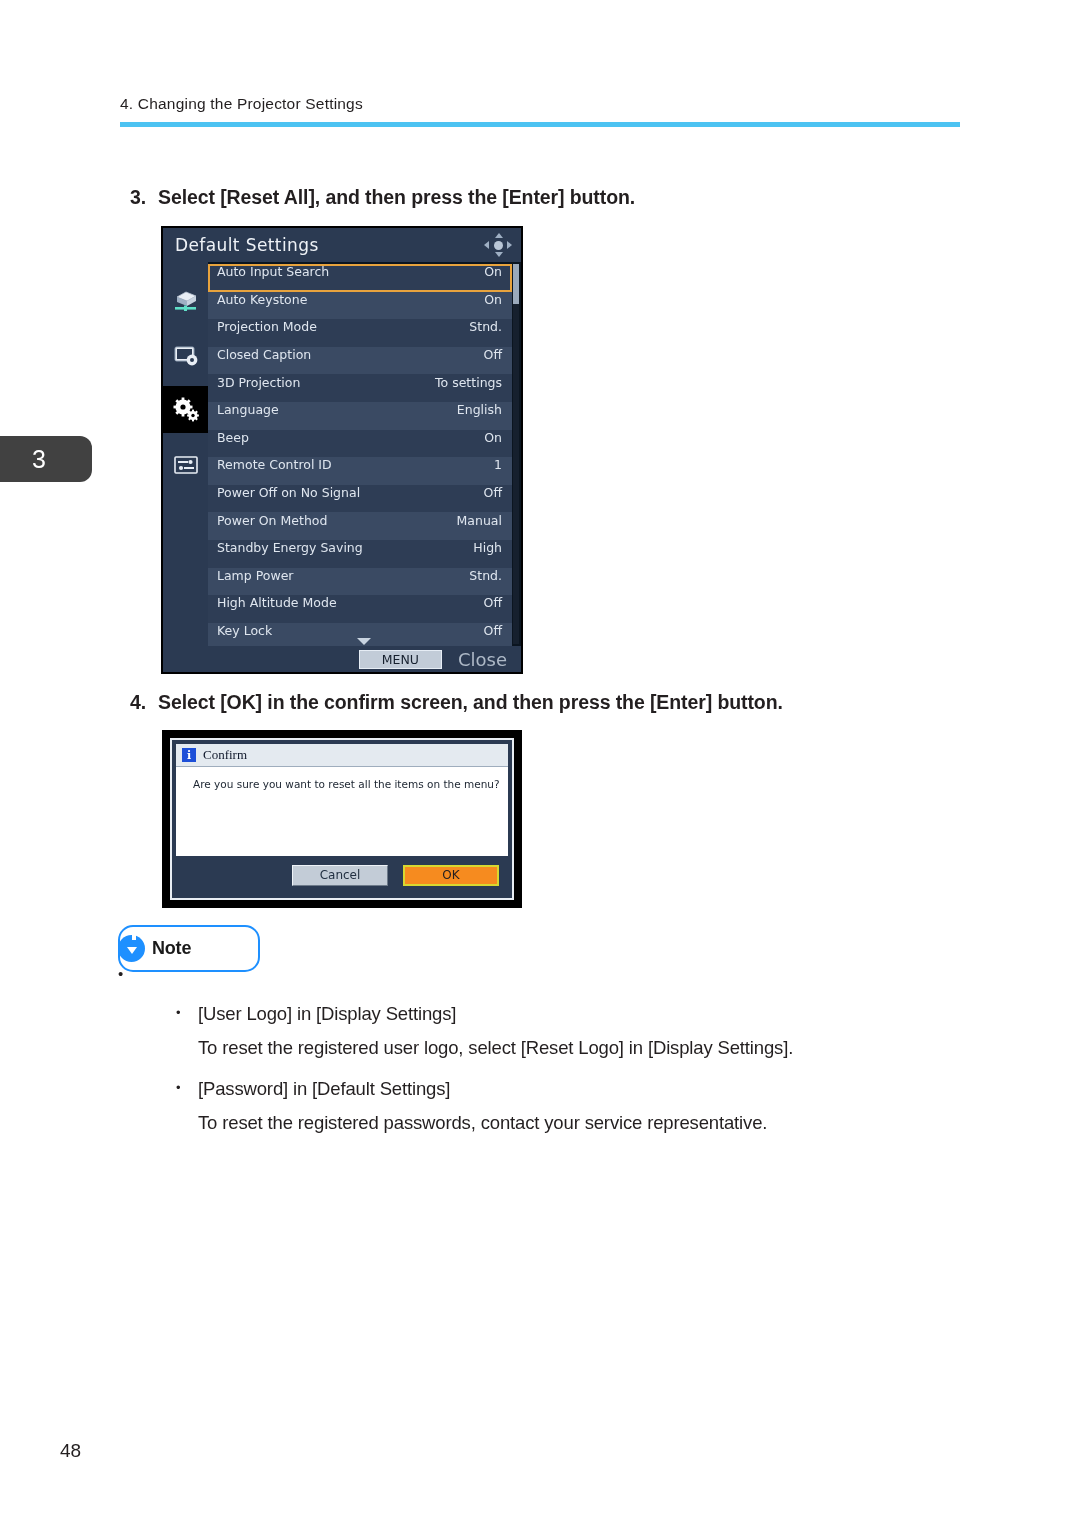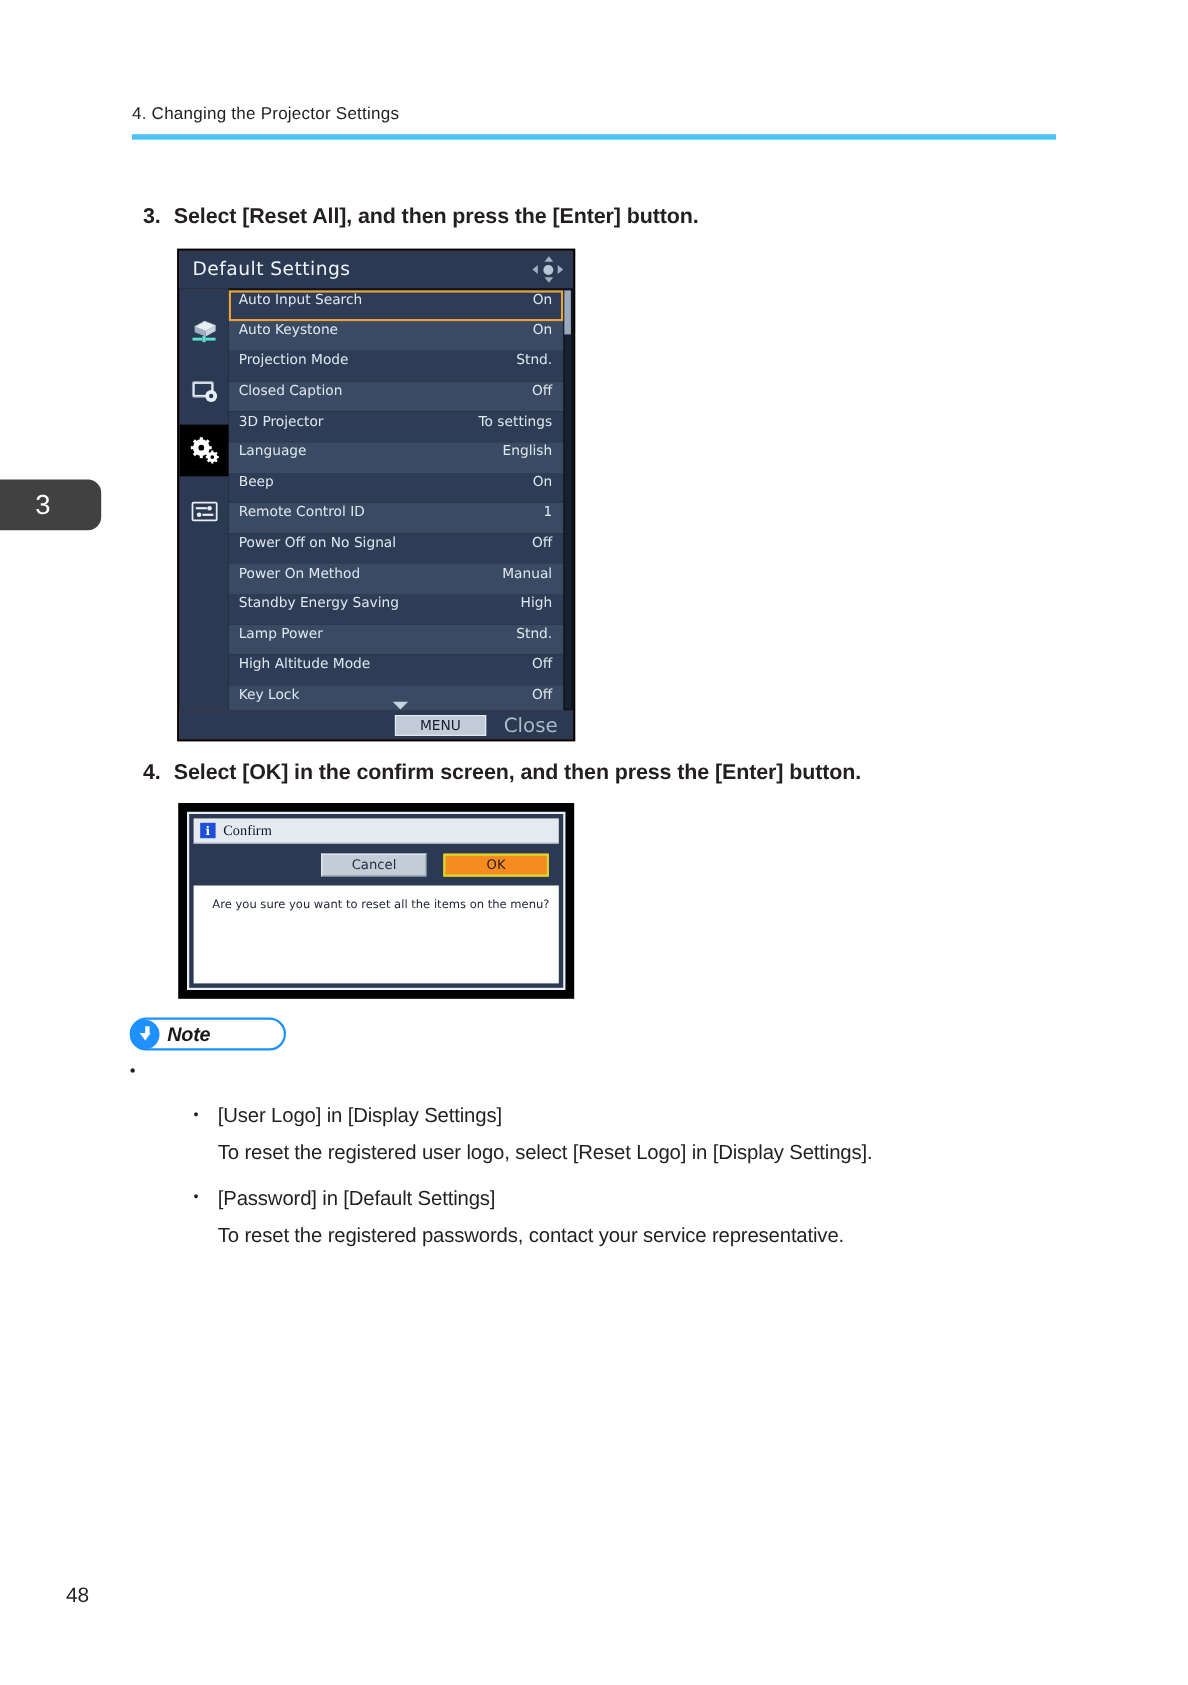--- a/index.html
+++ b/index.html
@@ -76,21 +76,21 @@
     top: 226px;
     width: 362px;
     height: 448px;
     background: #000000;
     padding: 2px;
     box-sizing: border-box;
   }
   #osd-menu {
     width: 100%;
     height: 100%;
-    background: #ef4444;
+    background: #404040;
     position: relative;
     box-sizing: border-box;
     display: flex;
     flex-direction: column;
   }
   #osd-titlebar {
     height: 34px;
     flex: 0 0 34px;
     display: flex;
     align-items: center;
@@ -326,28 +326,27 @@
     color: #231f20;
     border: 2px solid #d8d830;
   }
 
   
   #note-badge {
     position: absolute;
     left: 118px;
     top: 925px;
     width: 142px;
-    height: 30px;
+    height: 47px;
     border: 2px solid #1E90FF;
     border-radius: 15px;
     background: #ffffff;
     display: flex;
     align-items: center;
     box-sizing: border-box;
-    font-style: italic;
   }
   #note-badge .circle {
     width: 27px; height: 27px;
     border-radius: 50%;
     background: #1E90FF;
     margin-left: -2px;
     display: flex;
     align-items: center;
     justify-content: center;
     flex: 0 0 27px;
@@ -517,21 +516,21 @@
             </div>
             <div class="osd-row shade-a">
               <span class="lbl">Projection Mode</span>
               <span class="val">Stnd.</span>
             </div>
             <div class="osd-row shade-b">
               <span class="lbl">Closed Caption</span>
               <span class="val">Off</span>
             </div>
             <div class="osd-row shade-a">
-              <span class="lbl">3D Projector</span>
+              <span class="lbl">3D Projection</span>
               <span class="val">To settings</span>
             </div>
             <div class="osd-row shade-b">
               <span class="lbl">Language</span>
               <span class="val">English</span>
             </div>
             <div class="osd-row shade-a">
               <span class="lbl">Beep</span>
               <span class="val">On</span>
             </div>
@@ -584,26 +583,26 @@
   <span class="num">4.</span>
   <span>Select [OK] in the confirm screen, and then press the [Enter] button.</span>
 </div>
 
 <div id="confirm-figure">
   <div id="confirm-dialog">
     <div id="confirm-titlebar">
       <span class="info-icon">i</span>
       <span id="confirm-title">Confirm</span>
     </div>
+    <div id="confirm-content">
+      <div id="confirm-message">Are you sure you want to reset all the items on the menu?</div>
+    </div>
     <div id="confirm-buttons">
       <div class="cbtn cancel">Cancel</div>
       <div class="cbtn ok">OK</div>
-    </div>
-    <div id="confirm-content">
-      <div id="confirm-message">Are you sure you want to reset all the items on the menu?</div>
     </div>
   </div>
 </div>
 
 <div id="note-badge">
   <span class="circle">
     <span class="arrow-stem"></span>
     <span class="arrow-down"></span>
   </span>
   <span class="note-label">Note</span>

